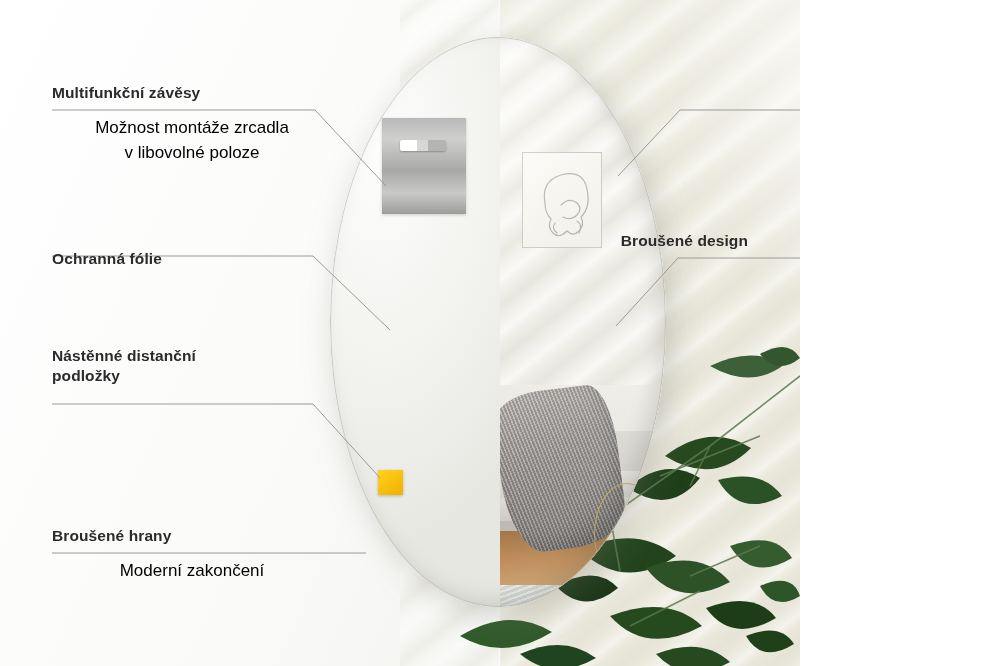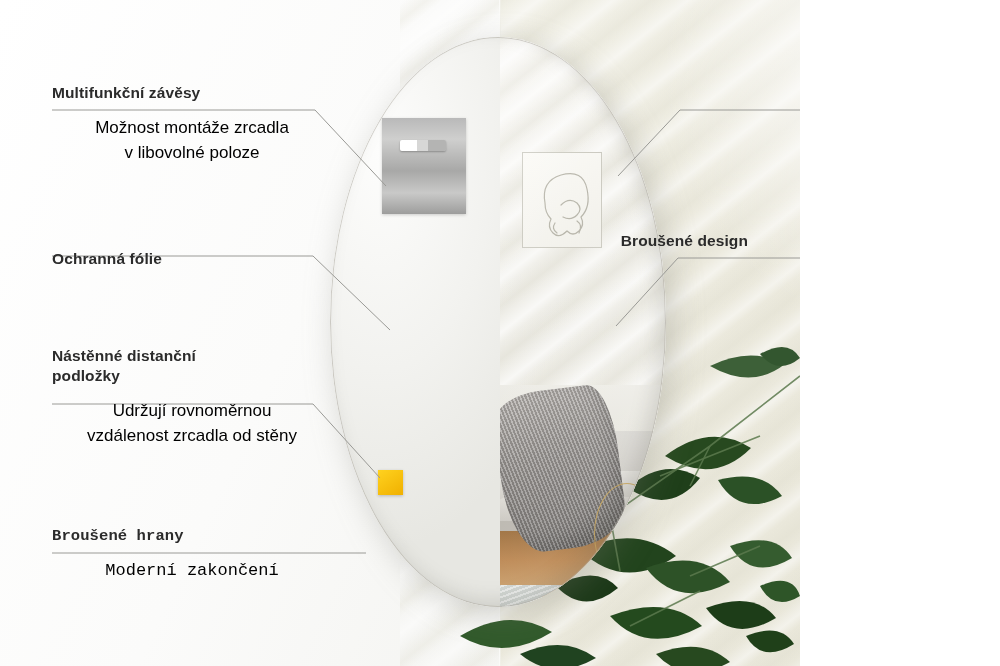--- a/index.html
+++ b/index.html
@@ -211,21 +211,21 @@
     font-size:17px; color:#000000; line-height:1.45;
     margin-top:13px;
     text-align:center;
   }
   .callout.left { left:52px; text-align:left; width:280px; }
   .callout.right { right:52px; text-align:right; width:280px; }
 
   .c1 { top:83px; }
   .c2 { top:229px;margin-top:20px; }
   .c3 { top:346px; }
-  .c4 { top:526px;font-family:Liberation Mono, monospace; }
+  .c4 { top:526px; }
   .r1 { top:83px; }
   .r2 { top:231px; }
 </style>
 </head>
 <body>
 
 <div class="scene">
 
   <div class="bg-left"></div>
   <div class="bg-right">
@@ -329,21 +329,20 @@
     <div class="title">Multifunkční závěsy</div>
     <div class="desc">Možnost montáže zrcadla<br>v libovolné poloze</div>
   </div>
 
   <div class="callout left c2">
     <div class="title">Ochranná fólie</div>
   </div>
 
   <div class="callout left c3">
     <div class="title">Nástěnné distanční<br>podložky</div>
-    <div class="desc">Udržují rovnoměrnou<br>vzdálenost zrcadla od stěny</div>
   </div>
 
   <div class="callout left c4">
     <div class="title">Broušené hrany</div>
     <div class="desc">Moderní zakončení</div>
   </div>
 
   <div class="callout right r1">
   </div>
 

